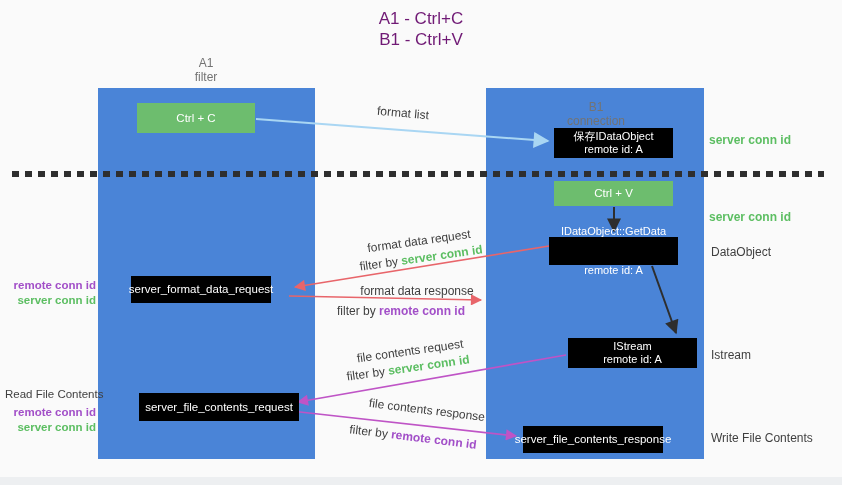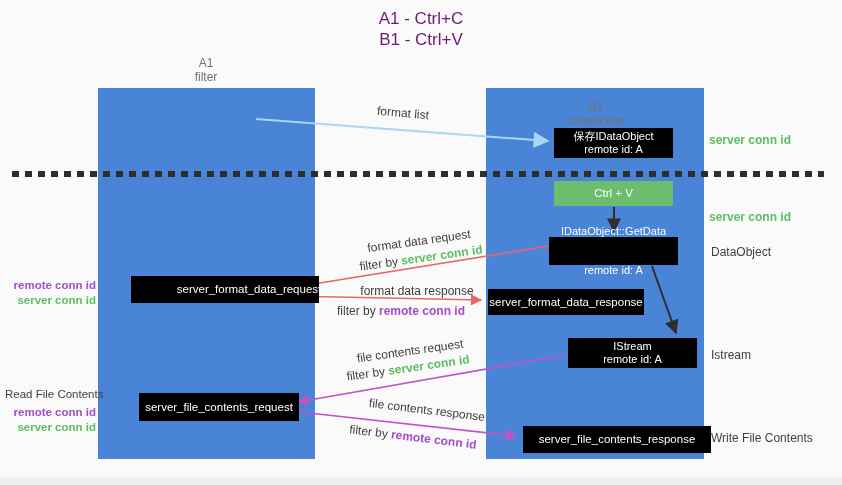--- a/index.html
+++ b/index.html
@@ -92,53 +92,53 @@
     </defs>
     <line x1="256" y1="119" x2="548" y2="141" stroke="#a9d6f3" stroke-width="2" marker-end="url(#ah-blue)"></line>
     <line x1="614" y1="207" x2="614" y2="231" stroke="#2e2e2e" stroke-width="2" marker-end="url(#ah-black)"></line>
     <line x1="652" y1="266" x2="676" y2="333" stroke="#2e2e2e" stroke-width="2" marker-end="url(#ah-black)"></line>
     <line x1="549" y1="246" x2="295" y2="287" stroke="#e8656a" stroke-width="1.6" marker-end="url(#ah-red)"></line>
     <line x1="289" y1="296" x2="481" y2="300" stroke="#e8656a" stroke-width="1.6" marker-end="url(#ah-red)"></line>
     <line x1="566" y1="355" x2="298" y2="402" stroke="#bf54c6" stroke-width="1.6" marker-end="url(#ah-magenta)"></line>
     <line x1="291" y1="411" x2="516" y2="436" stroke="#bf54c6" stroke-width="1.6" marker-end="url(#ah-magenta)"></line>
   </svg>
 
+  <div class="abs node green" style="left:137px;top:103px;width:118px;height:30px;">
+    <span>Ctrl + C</span>
+  </div>
 
   <div class="abs node orange" style="left:554px;top:128px;width:119px;height:30px;font-size:11px;">
     <span>保存IDataObject</span>
     <span>remote id: A</span>
   </div>
 
   <div class="abs node green" style="left:554px;top:181px;width:119px;height:25px;">
     <span>Ctrl + V</span>
   </div>
 
   <div class="abs node orange" style="left:549px;top:237px;width:129px;height:28px;font-size:11px;gap:26px;">
     <span>IDataObject::GetData</span>
     <span>remote id: A</span>
   </div>
 
-  <div class="abs node orange" style="left:131px;top:276px;width:140px;height:27px;padding-left:48px;">
+  <div class="abs node orange" style="left:131px;top:276px;width:140px;height:27px;">
     <span>server_format_data_request</span>
   </div>
 
-  <div class="abs node orange" style="left:488px;top:289px;width:156px;height:26px;">
-    <span>server_format_data_response</span>
-  </div>
 
   <div class="abs node orange" style="left:568px;top:338px;width:129px;height:30px;font-size:11px;">
     <span>IStream</span>
     <span>remote id: A</span>
   </div>
 
   <div class="abs node orange" style="left:139px;top:393px;width:160px;height:28px;">
     <span>server_file_contents_request</span>
   </div>
 
-  <div class="abs node orange" style="left:523px;top:426px;width:188px;height:27px;">
+  <div class="abs node orange" style="left:523px;top:426px;width:140px;height:27px;">
     <span>server_file_contents_response</span>
   </div>
 
   <div class="abs edge-label rot-dn-sm" style="left:403px;top:113px;">format list</div>
 
   <div class="abs edge-label rot-up" style="left:419px;top:241px;">format data request</div>
   <div class="abs edge-label rot-up" style="left:421px;top:258px;">
     <span>filter by </span><span class="green-id">server conn id</span>
   </div>
 

